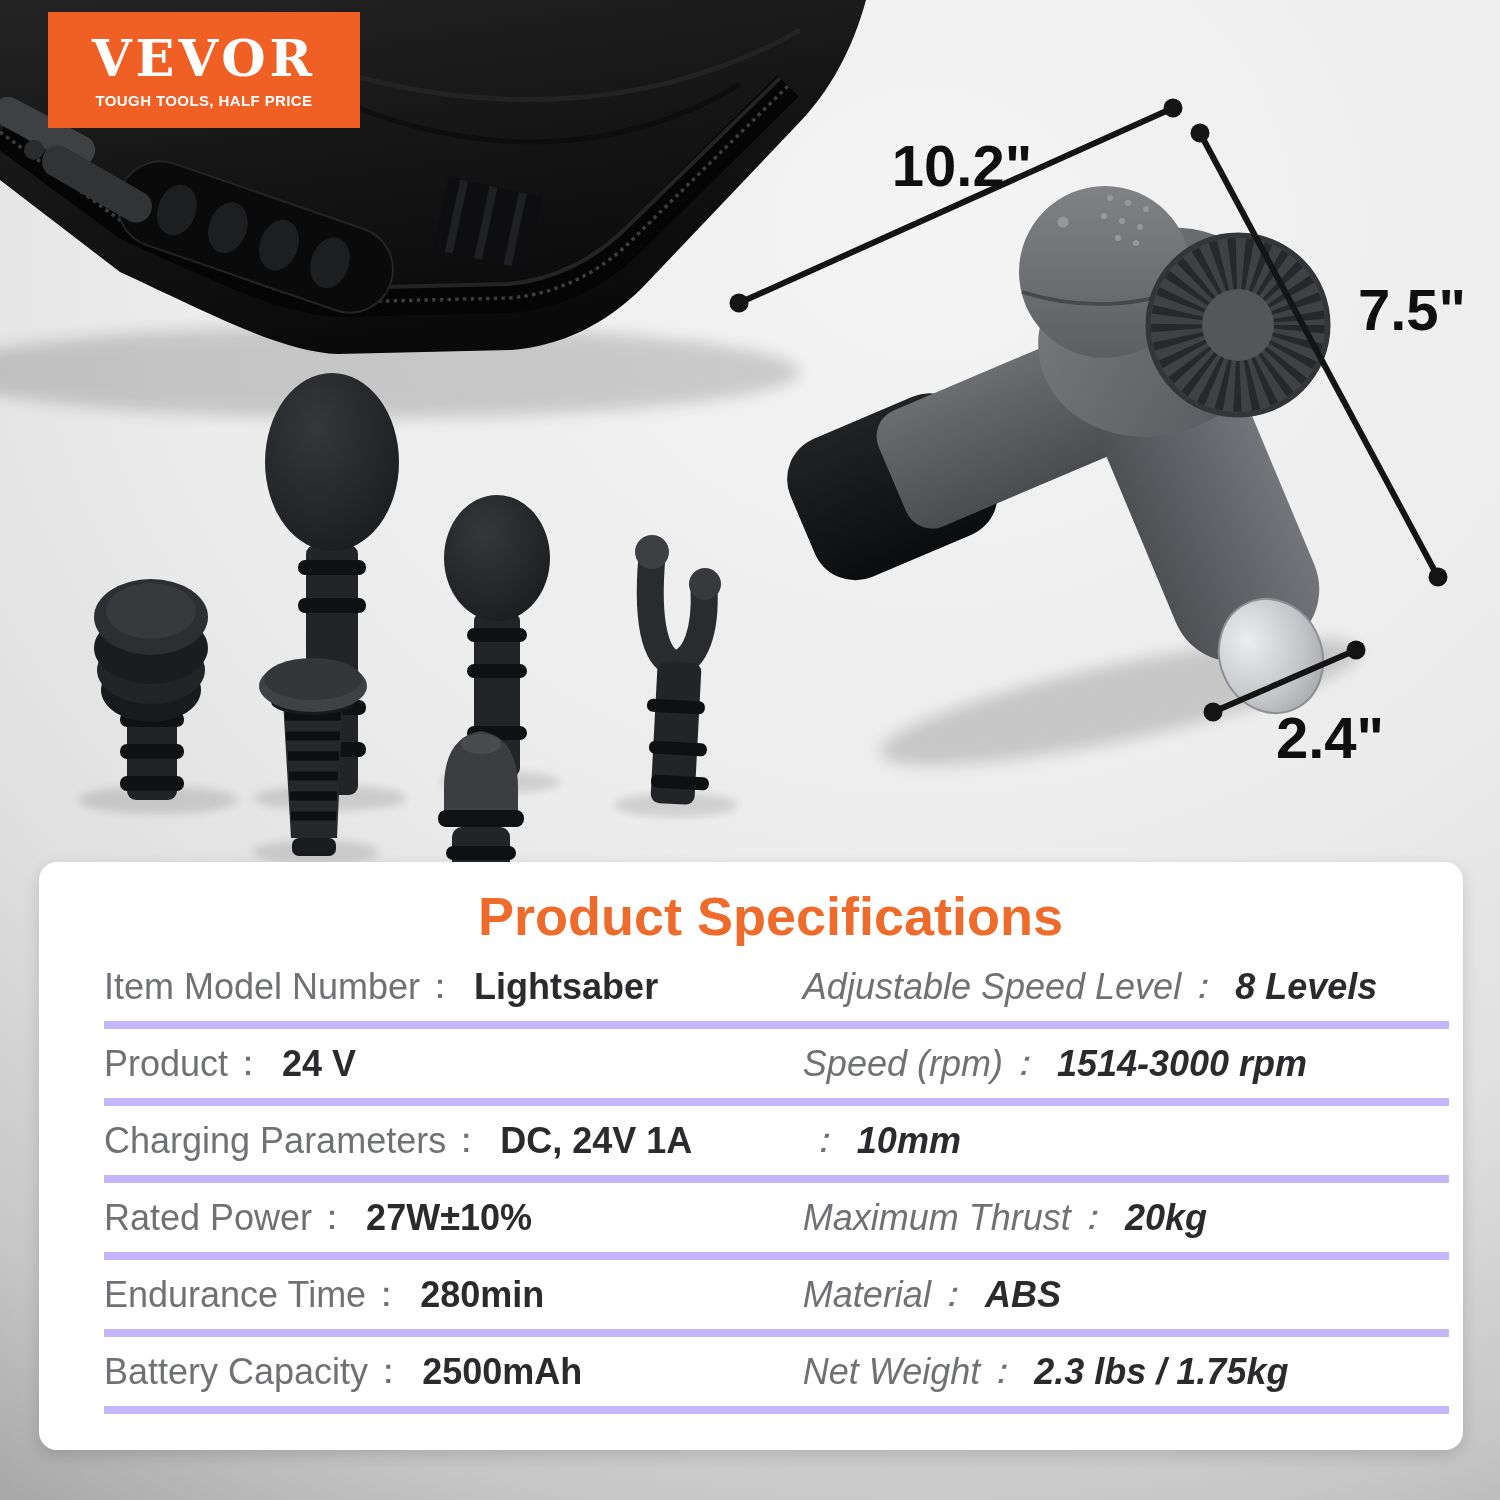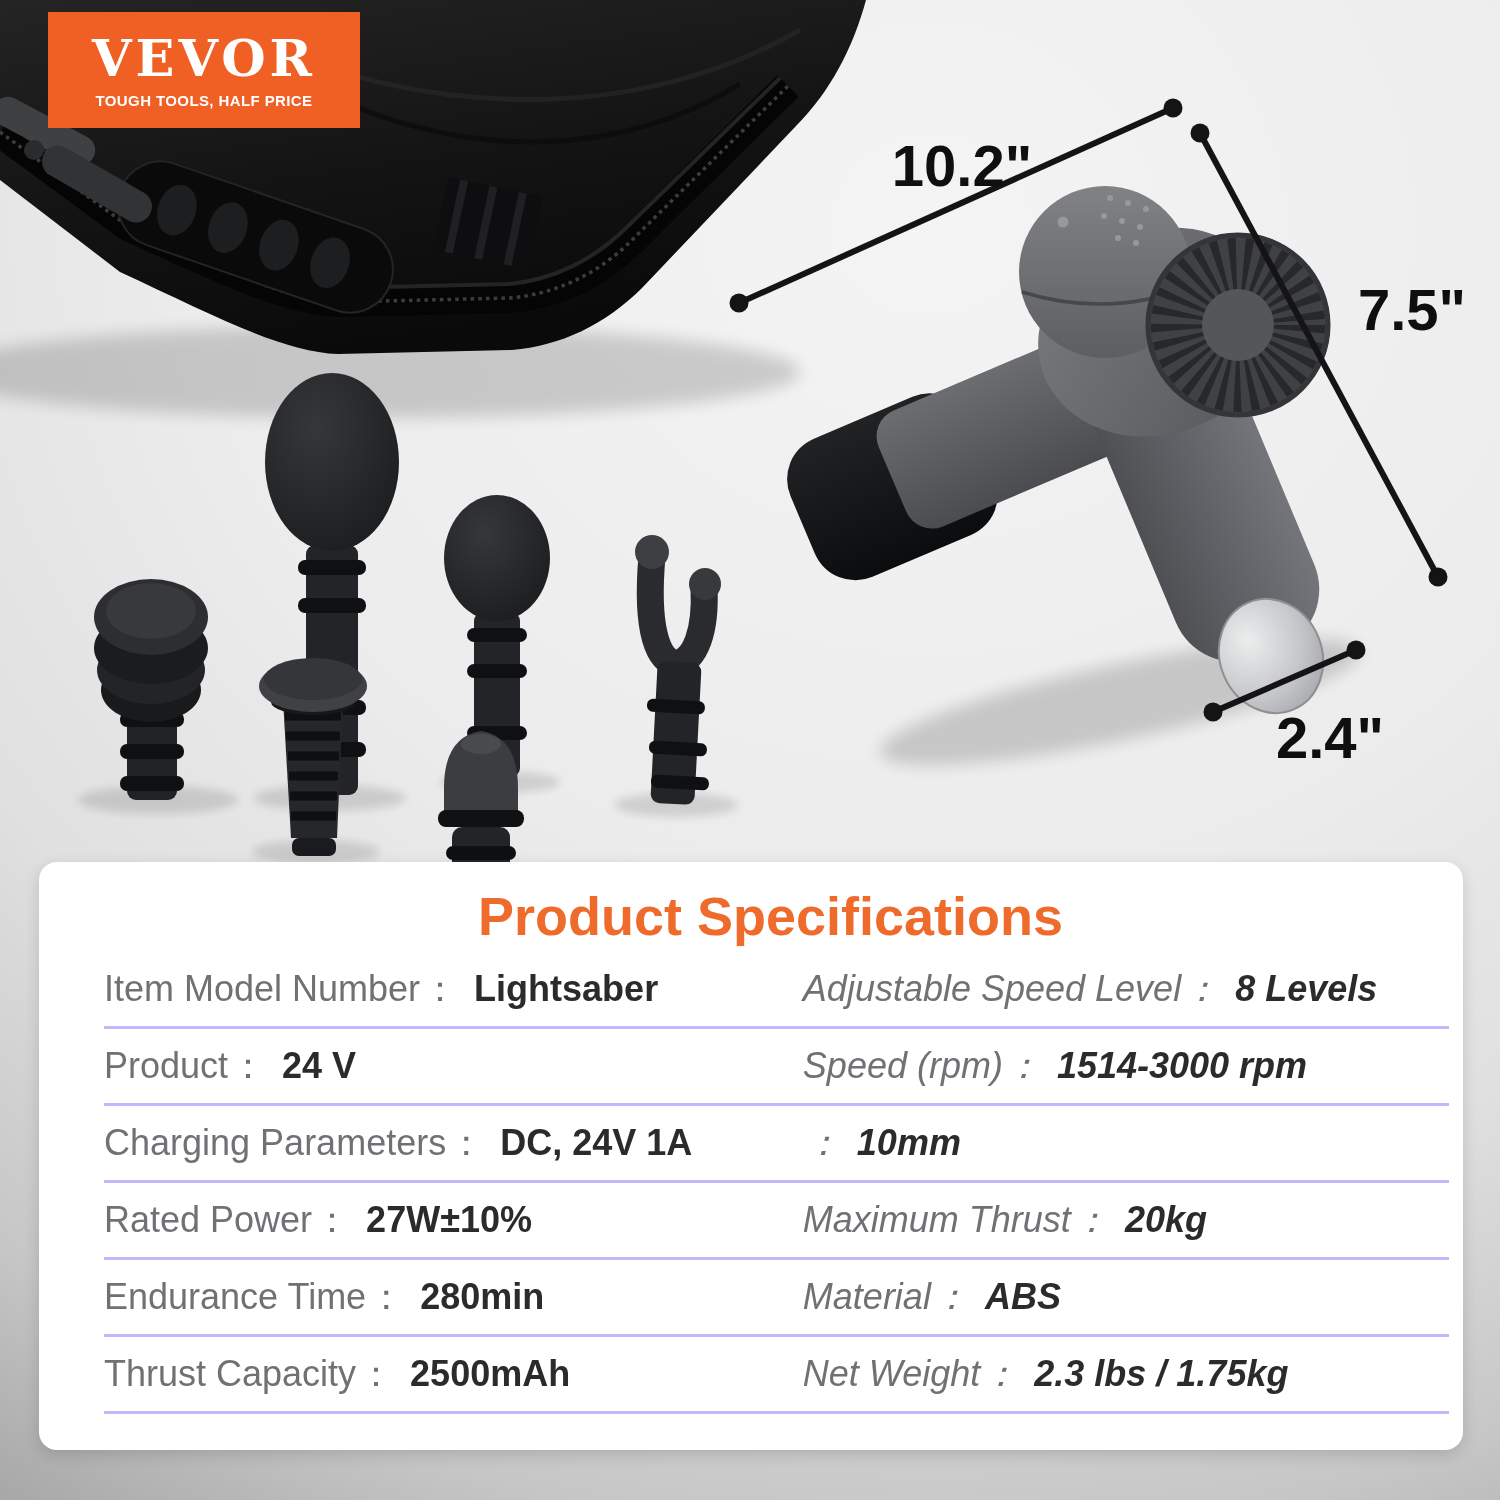--- a/index.html
+++ b/index.html
@@ -37,21 +37,21 @@
   }
   .spec-title{
     margin:26px 0 8px;text-align:center;
     font-size:54px;line-height:56px;font-weight:700;color:#EE6B2B;
   }
   .spec-cols{display:flex;justify-content:space-between;padding:0 14px 0 26px;}
   .spec-col{display:flex;flex-direction:column;}
   .col-left{width:703px;}
   .col-right{width:650px;font-style:italic;}
   .spec-row{
-    height:77px;box-sizing:border-box;border-bottom:3px solid #c4b5fd;
+    height:77px;box-sizing:border-box;border-bottom:8px solid #c4b5fd;
     display:flex;align-items:center;white-space:nowrap;
     font-size:36px;
   }
   .spec-label{color:#707174;}
   .spec-colon{color:#707174;margin:0 16px 0 2px;}
   .spec-value{color:#2b2b2d;font-weight:700;}
 </style>
 </head>
 <body>
 
@@ -280,21 +280,21 @@
           <span class="spec-label">Rated Power</span>
             <span class="spec-colon">：</span>
             <span class="spec-value">27W±10%</span>
         </div>
         <div class="spec-row">
           <span class="spec-label">Endurance Time</span>
             <span class="spec-colon">：</span>
             <span class="spec-value">280min</span>
         </div>
         <div class="spec-row">
-          <span class="spec-label">Thrust Capacity</span>
+          <span class="spec-label">Battery Capacity</span>
             <span class="spec-colon">：</span>
             <span class="spec-value">2500mAh</span>
         </div>
       </div>
       <div class="spec-col col-right">
         <div class="spec-row">
           <span class="spec-label">Adjustable Speed Level</span>
             <span class="spec-colon">：</span>
             <span class="spec-value">8 Levels</span>
         </div>

